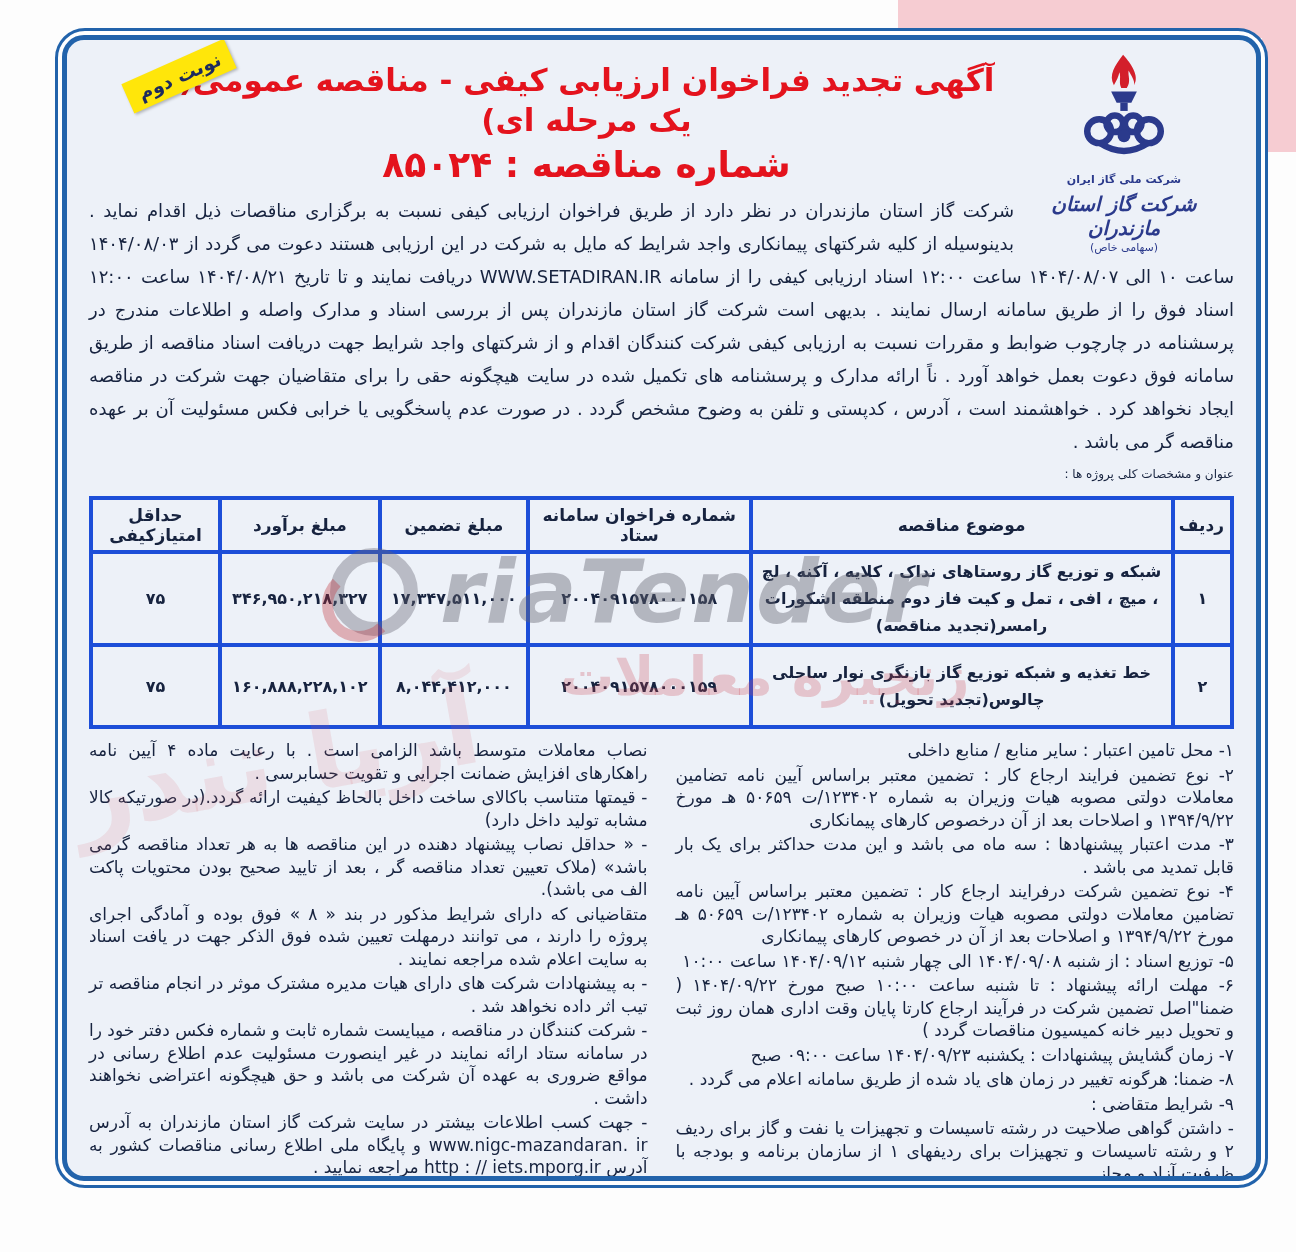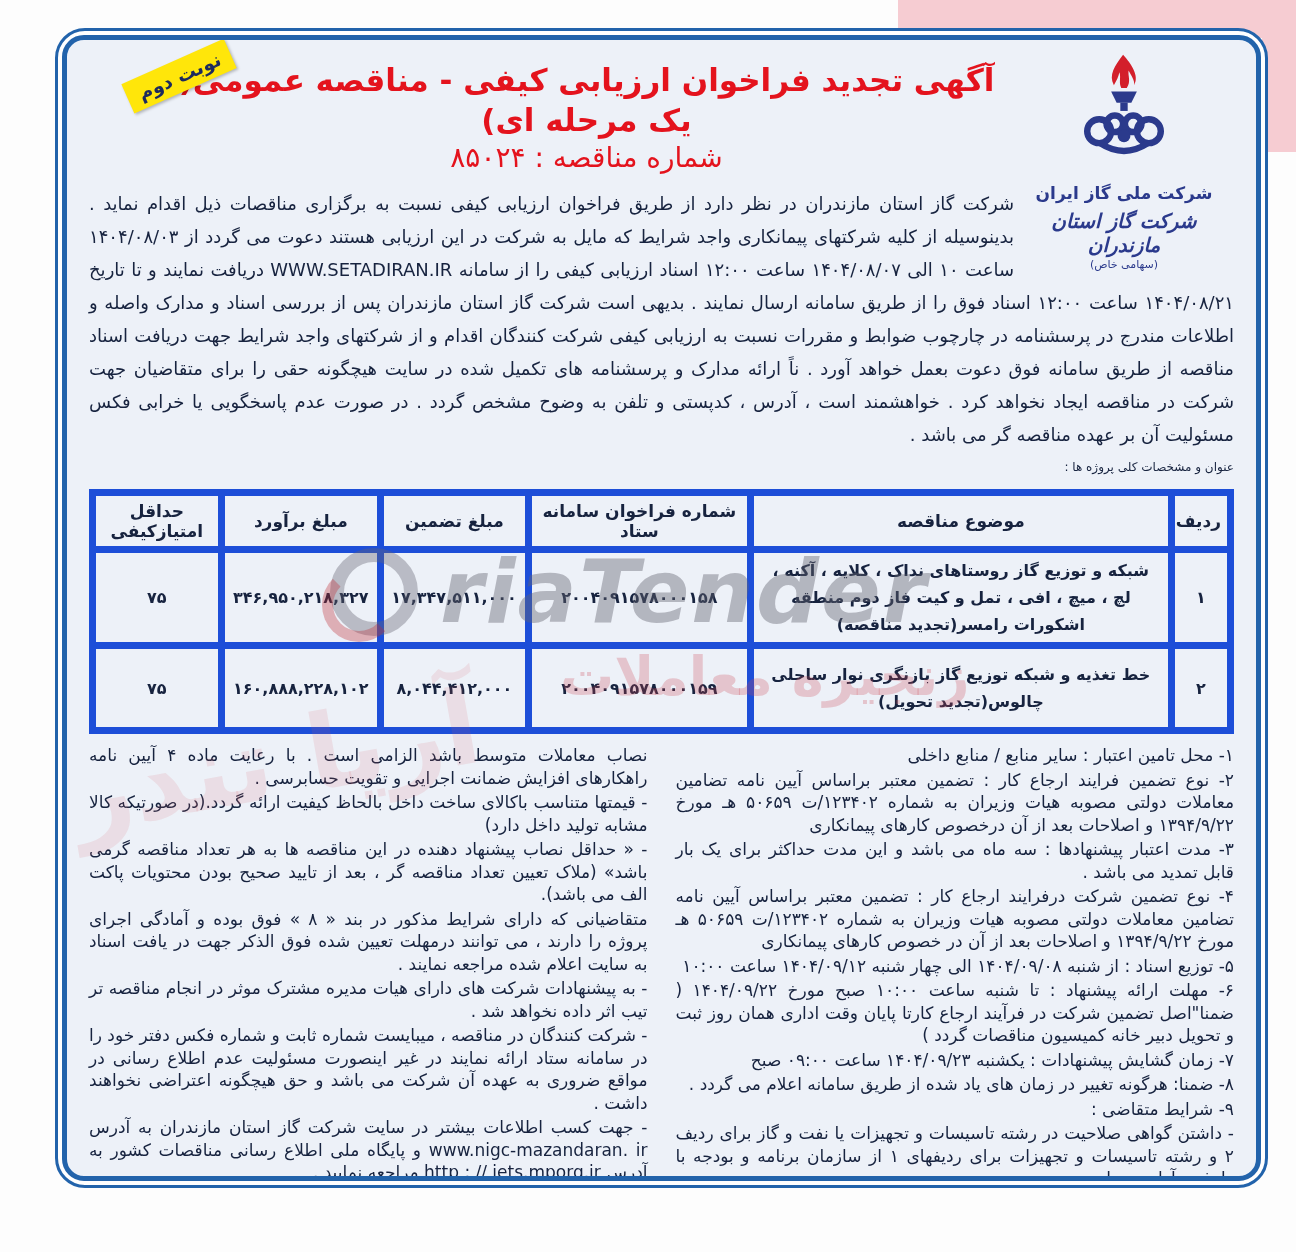--- a/index.html
+++ b/index.html
@@ -11,36 +11,36 @@
   .pink-right{position:absolute;left:1262px;top:0;width:34px;height:152px;background:#f6ccd2;}
 
   
   .frame-outer{position:absolute;left:55px;top:28px;width:1213px;height:1160px;box-sizing:border-box;
     border:3px solid #2263ab;border-radius:30px;padding:4px;background:#ffffff;}
   .frame-inner{width:100%;height:100%;box-sizing:border-box;border:5px solid #2263ab;border-radius:22px;
     background:#edf1f8;padding:12px 22px 8px;direction:rtl;overflow:hidden;}
 
   
   .logo-block{float:right;width:220px;text-align:center;padding-top:2px;}
-  .logo-l1{font-size:17px;font-weight:700;color:#2b3a8c;margin-top:13px;}
+  .logo-l1{font-size:11px;font-weight:700;color:#2b3a8c;margin-top:3px;}
   .logo-l2{font-size:20px;font-weight:800;font-style:italic;color:#2b3a8c;margin-top:6px;font-family:"DejaVu Serif",serif;}
   .logo-l3{font-size:11px;color:#2b3a8c;margin-top:1px;}
 
   .title-block{position:relative;text-align:center;padding:8px 60px 0 70px;}
   .title-l1{font-size:31px;line-height:40px;font-weight:800;color:#e4131d;}
-  .title-l2{font-size:28px;line-height:34px;font-weight:400;color:#e4131d;margin-top:1px;}
+  .title-l2{font-size:36px;line-height:34px;font-weight:700;color:#e4131d;margin-top:8px;}
   .badge{position:absolute;left:34px;top:8px;background:#ffe60a;color:#1c2a5e;font-weight:800;font-size:19px;
     padding:5px 12px;transform:rotate(-24deg);box-shadow:1px 2px 3px rgba(0,0,0,.25);}
 
   .intro{font-size:18px;line-height:33px;color:#17233f;text-align:justify;margin:12px 0 0;}
   .projects-heading{font-size:12px;line-height:28px;color:#17233f;margin:2px 0 8px;}
 
   
   .tender-table{width:100%;border-collapse:collapse;table-layout:fixed;}
-  .tender-table th,.tender-table td{border:7px solid #1d4ed8;text-align:center;vertical-align:middle;}
+  .tender-table th,.tender-table td{border:4px solid #1d4ed8;text-align:center;vertical-align:middle;}
   .tender-table th{font-size:17px;font-weight:800;height:46px;color:#17233f;padding:2px 6px;}
   .tender-table td{font-size:16px;font-weight:700;height:70px;color:#17233f;padding:4px 8px;line-height:27px;}
 
   
   .notes{display:flex;gap:28px;margin-top:10px;}
   .ncol{flex:1;min-width:0;}
   .note{font-size:17px;line-height:22.5px;color:#17233f;text-align:justify;margin-bottom:2px;}
 
   
   .wm{position:absolute;pointer-events:none;white-space:nowrap;}

